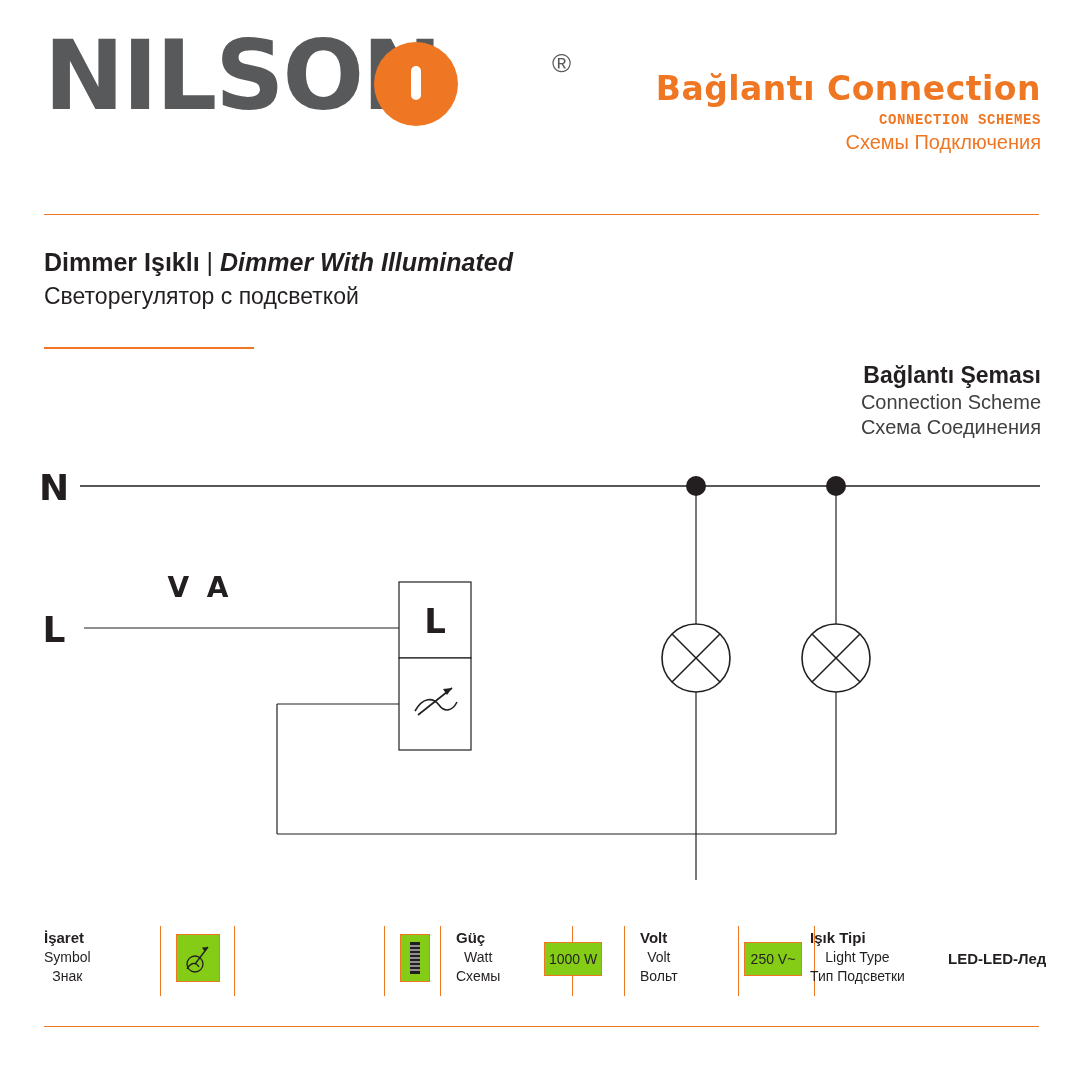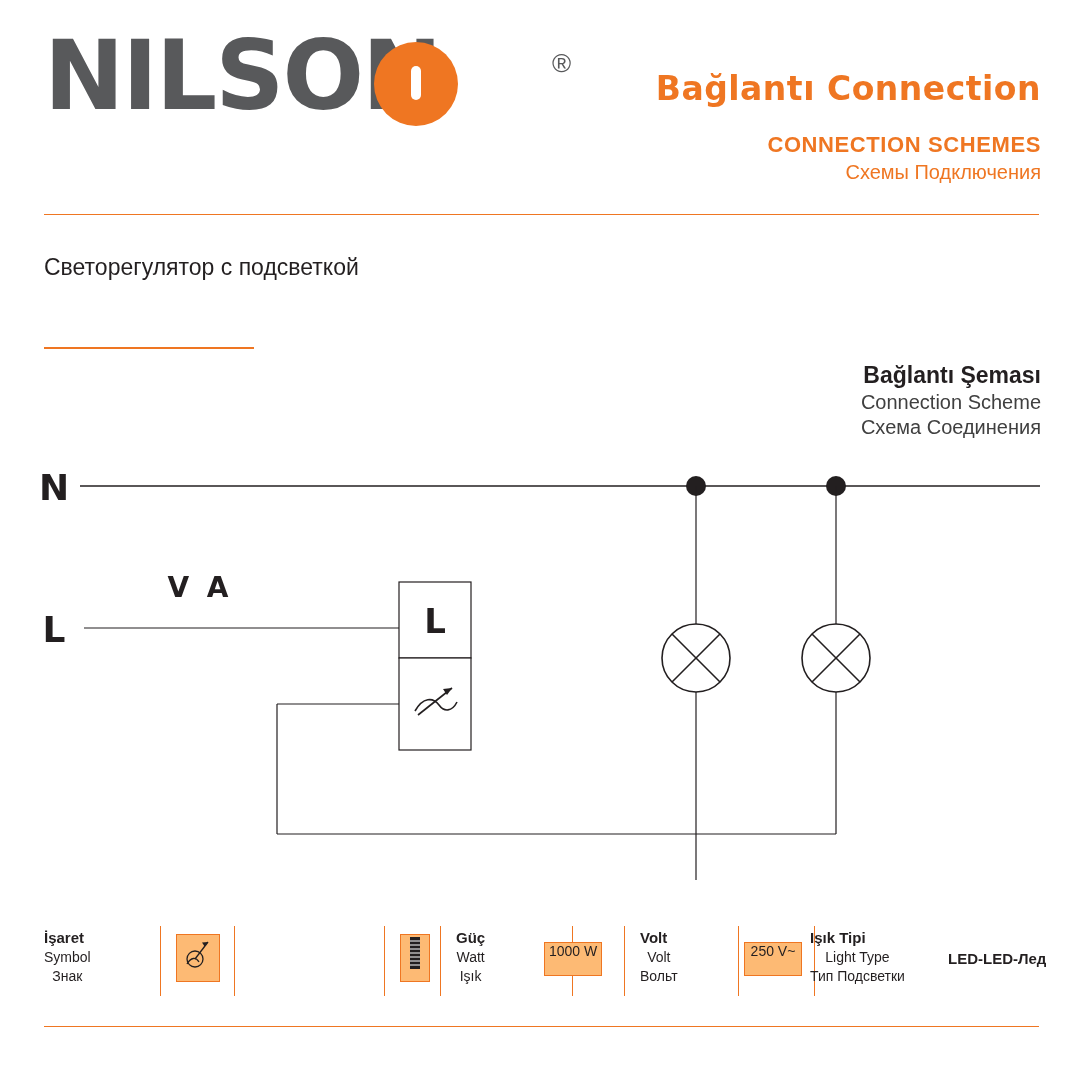--- a/index.html
+++ b/index.html
@@ -89,23 +89,23 @@
   }
   .hr-title {
     font-family: "DejaVu Sans", sans-serif;
     font-size: 33px;
     font-weight: bold;
     color: #ef7622;
     letter-spacing: 0.5px;
     line-height: 1.15;
   }
   .hr-sub1 {
-    margin-top: 24px;
-    font-family: Liberation Sans, sans-serif;
-    font-size: 22px;
+    margin-top: 4px;
+    font-family: Liberation Mono, monospace;
+    font-size: 14px;
     font-weight: bold;
     color: #ef7622;
     letter-spacing: 0.6px;
   }
   .hr-sub2 {
     margin-top: 3px;
     font-family: "Liberation Sans", sans-serif;
     font-size: 20px;
     color: #ef7622;
   }
@@ -214,23 +214,24 @@
   .spec-divider {
     position: absolute;
     width: 1px;
     top: 4px;
     height: 70px;
     background: #ef7622;
   }
   .spec-box {
     position: absolute;
     border: 1px solid #ef7622;
-    background: #fdba74;
+    background: #84cc16;
     box-sizing: border-box;
     display: flex;
+    align-items: center;
     justify-content: center;
     font-size: 14px;
     color: #231f20;
   }
   .spec-led {
     position: absolute;
     font-size: 15px;
     font-weight: bold;
     color: #231f20;
     white-space: nowrap;
@@ -261,20 +262,25 @@
 
     <div class="header-right">
       <div class="hr-title">Bağlantı Connection</div>
       <div class="hr-sub1">CONNECTION SCHEMES</div>
       <div class="hr-sub2">Схемы Подключения</div>
     </div>
   </div>
   <div class="rule-top"></div>
 
   <div class="product">
+    <div class="product-line1">
+      <span class="tr">Dimmer Işıklı</span>
+      <span class="sep">|</span>
+      <span class="en">Dimmer With Illuminated</span>
+    </div>
     <div class="product-line2">Светорегулятор с подсветкой</div>
   </div>
   <div class="rule-under-title"></div>
 
   <div class="scheme-label">
     <div class="l1">Bağlantı Şeması</div>
     <div class="l2">Connection Scheme</div>
     <div class="l3">Схема Соединения</div>
   </div>
 
@@ -357,21 +363,21 @@
           <line x1="2" y1="26" x2="12" y2="26"></line>
           <line x1="2" y1="30" x2="12" y2="30"></line>
         </g>
       </svg>
     </div>
     <div class="spec-divider" style="left:396px;"></div>
 
     <div class="spec-text" style="left:412px;">
       <div class="t1">Güç</div>
       <div class="t2">Watt</div>
-      <div class="t3">Işık</div>
+      <div class="t3">Схемы</div>
     </div>
     <div class="spec-divider" style="left:528px;"></div>
 
     <div class="spec-box" style="left:500px; top:20px; width:58px; height:34px;">
       <span>1000 W</span>
     </div>
     <div class="spec-divider" style="left:580px;"></div>
 
     <div class="spec-text" style="left:596px;">
       <div class="t1">Volt</div>

